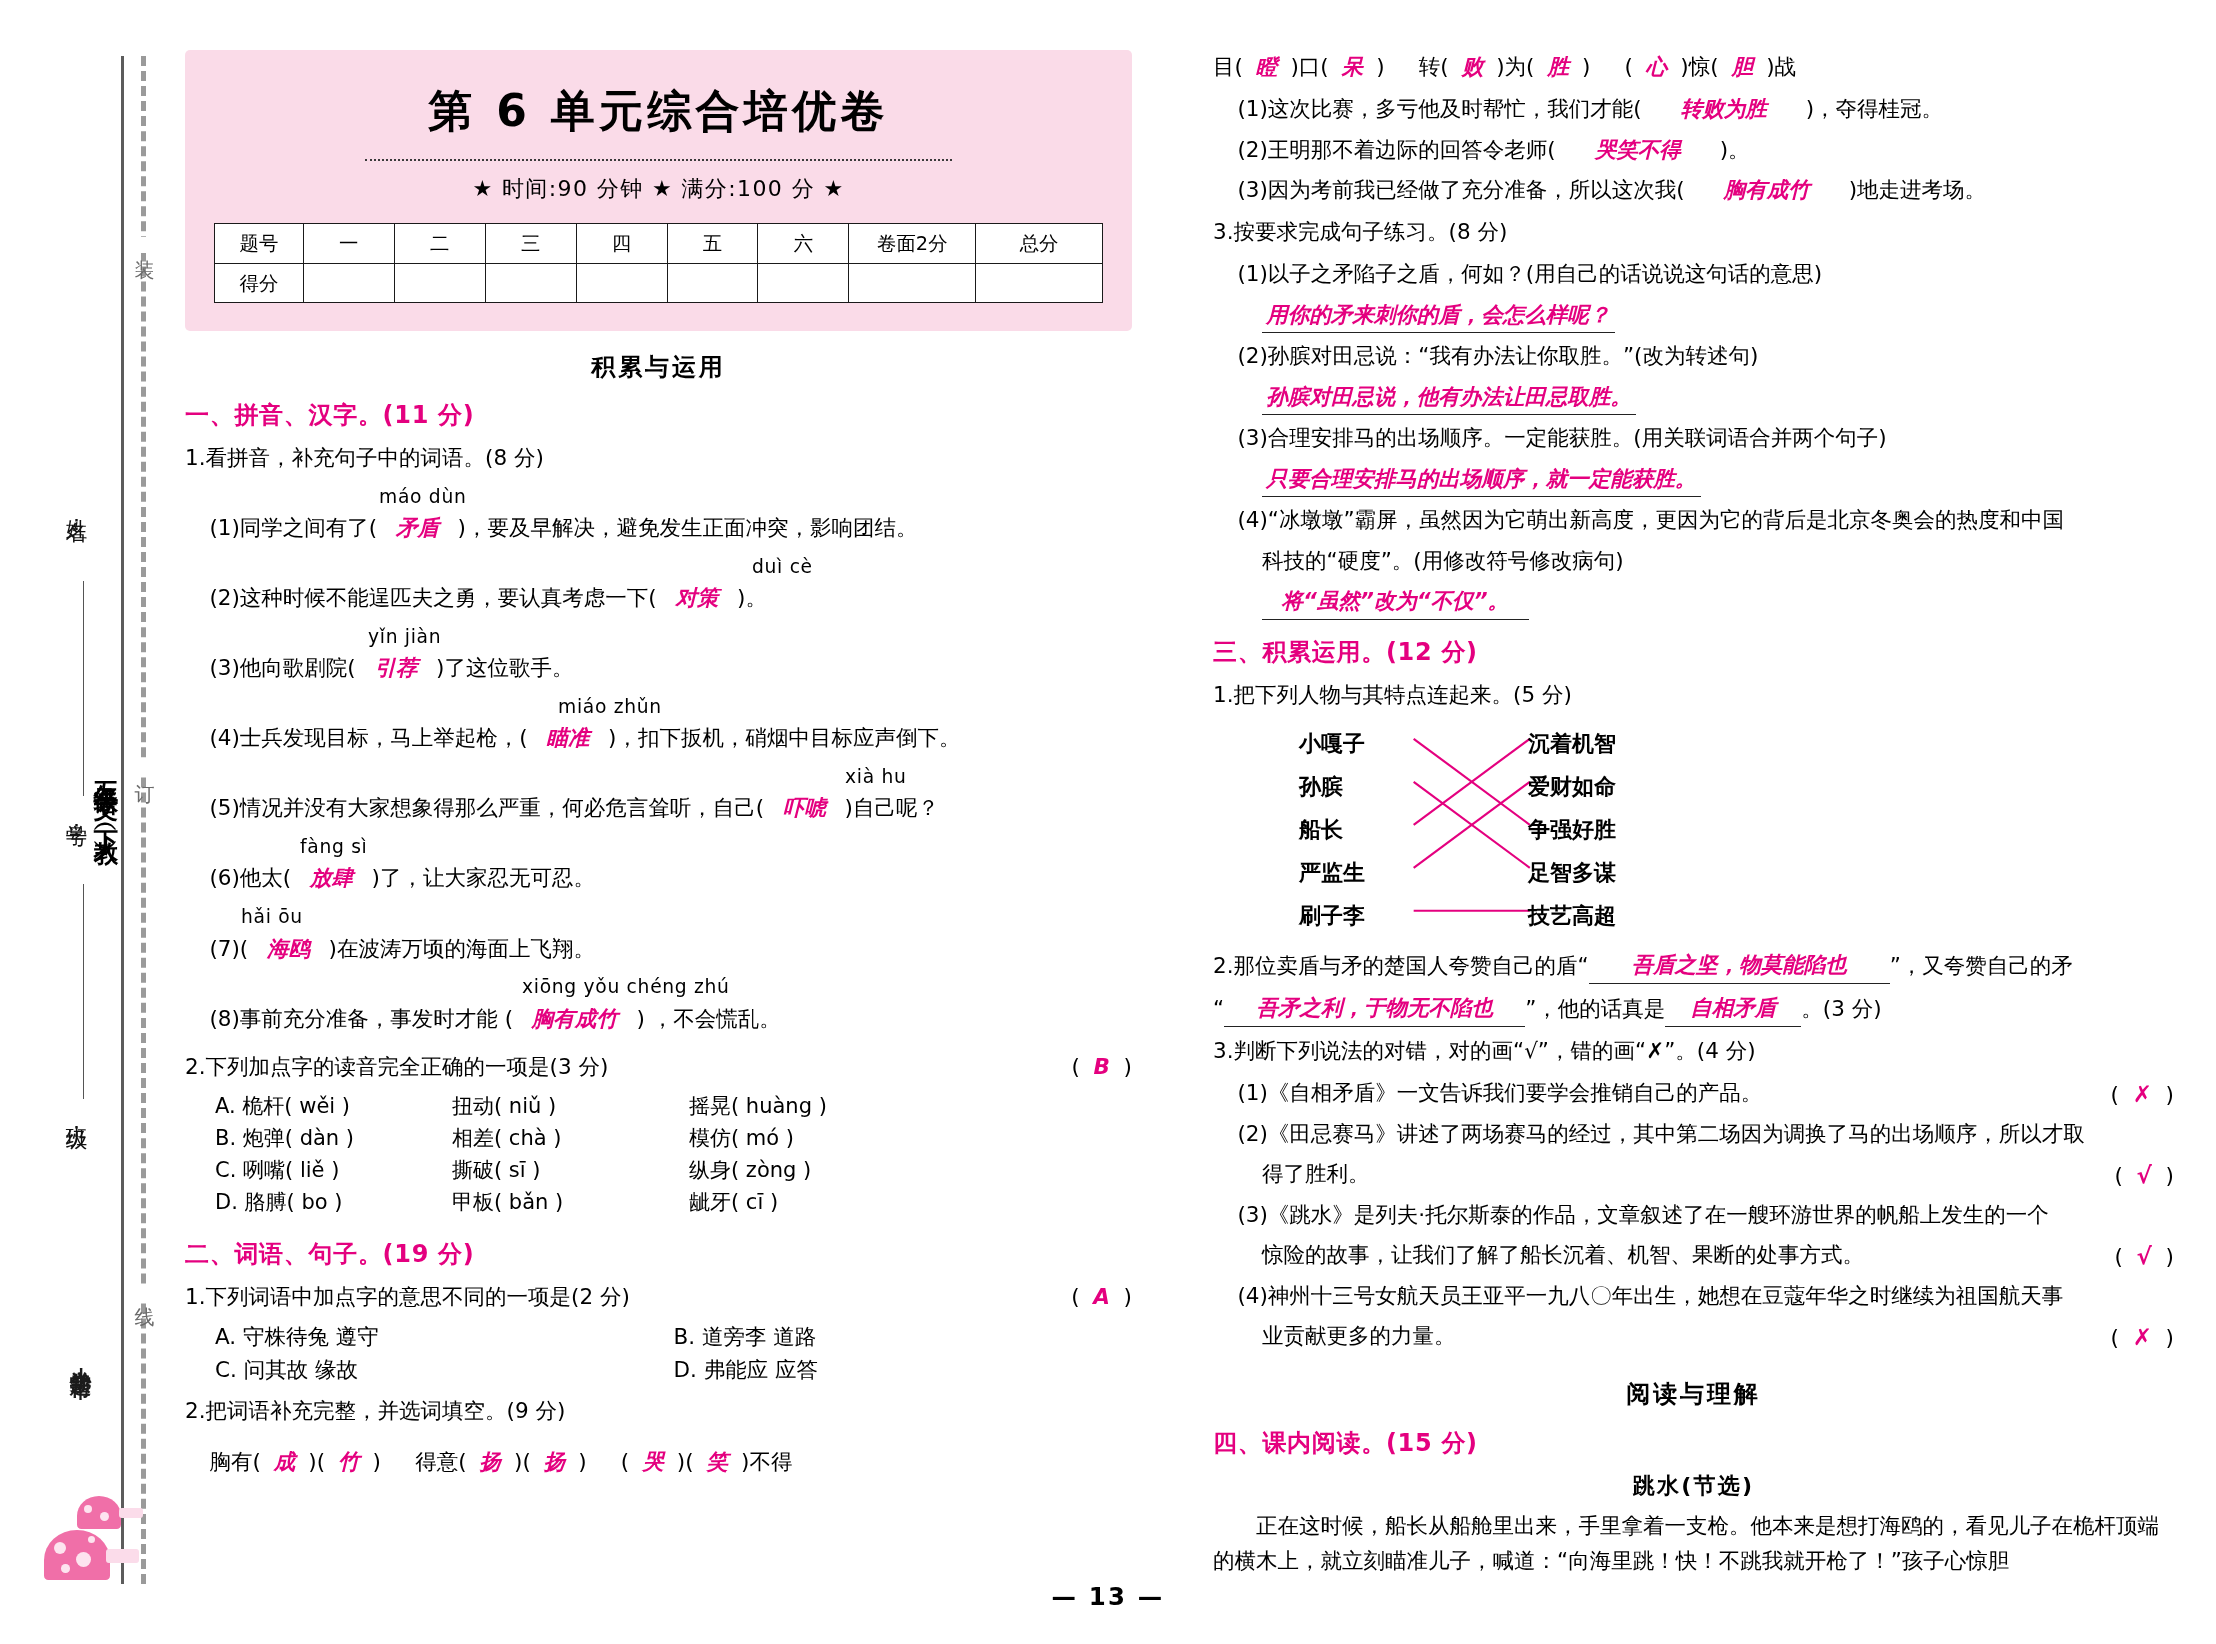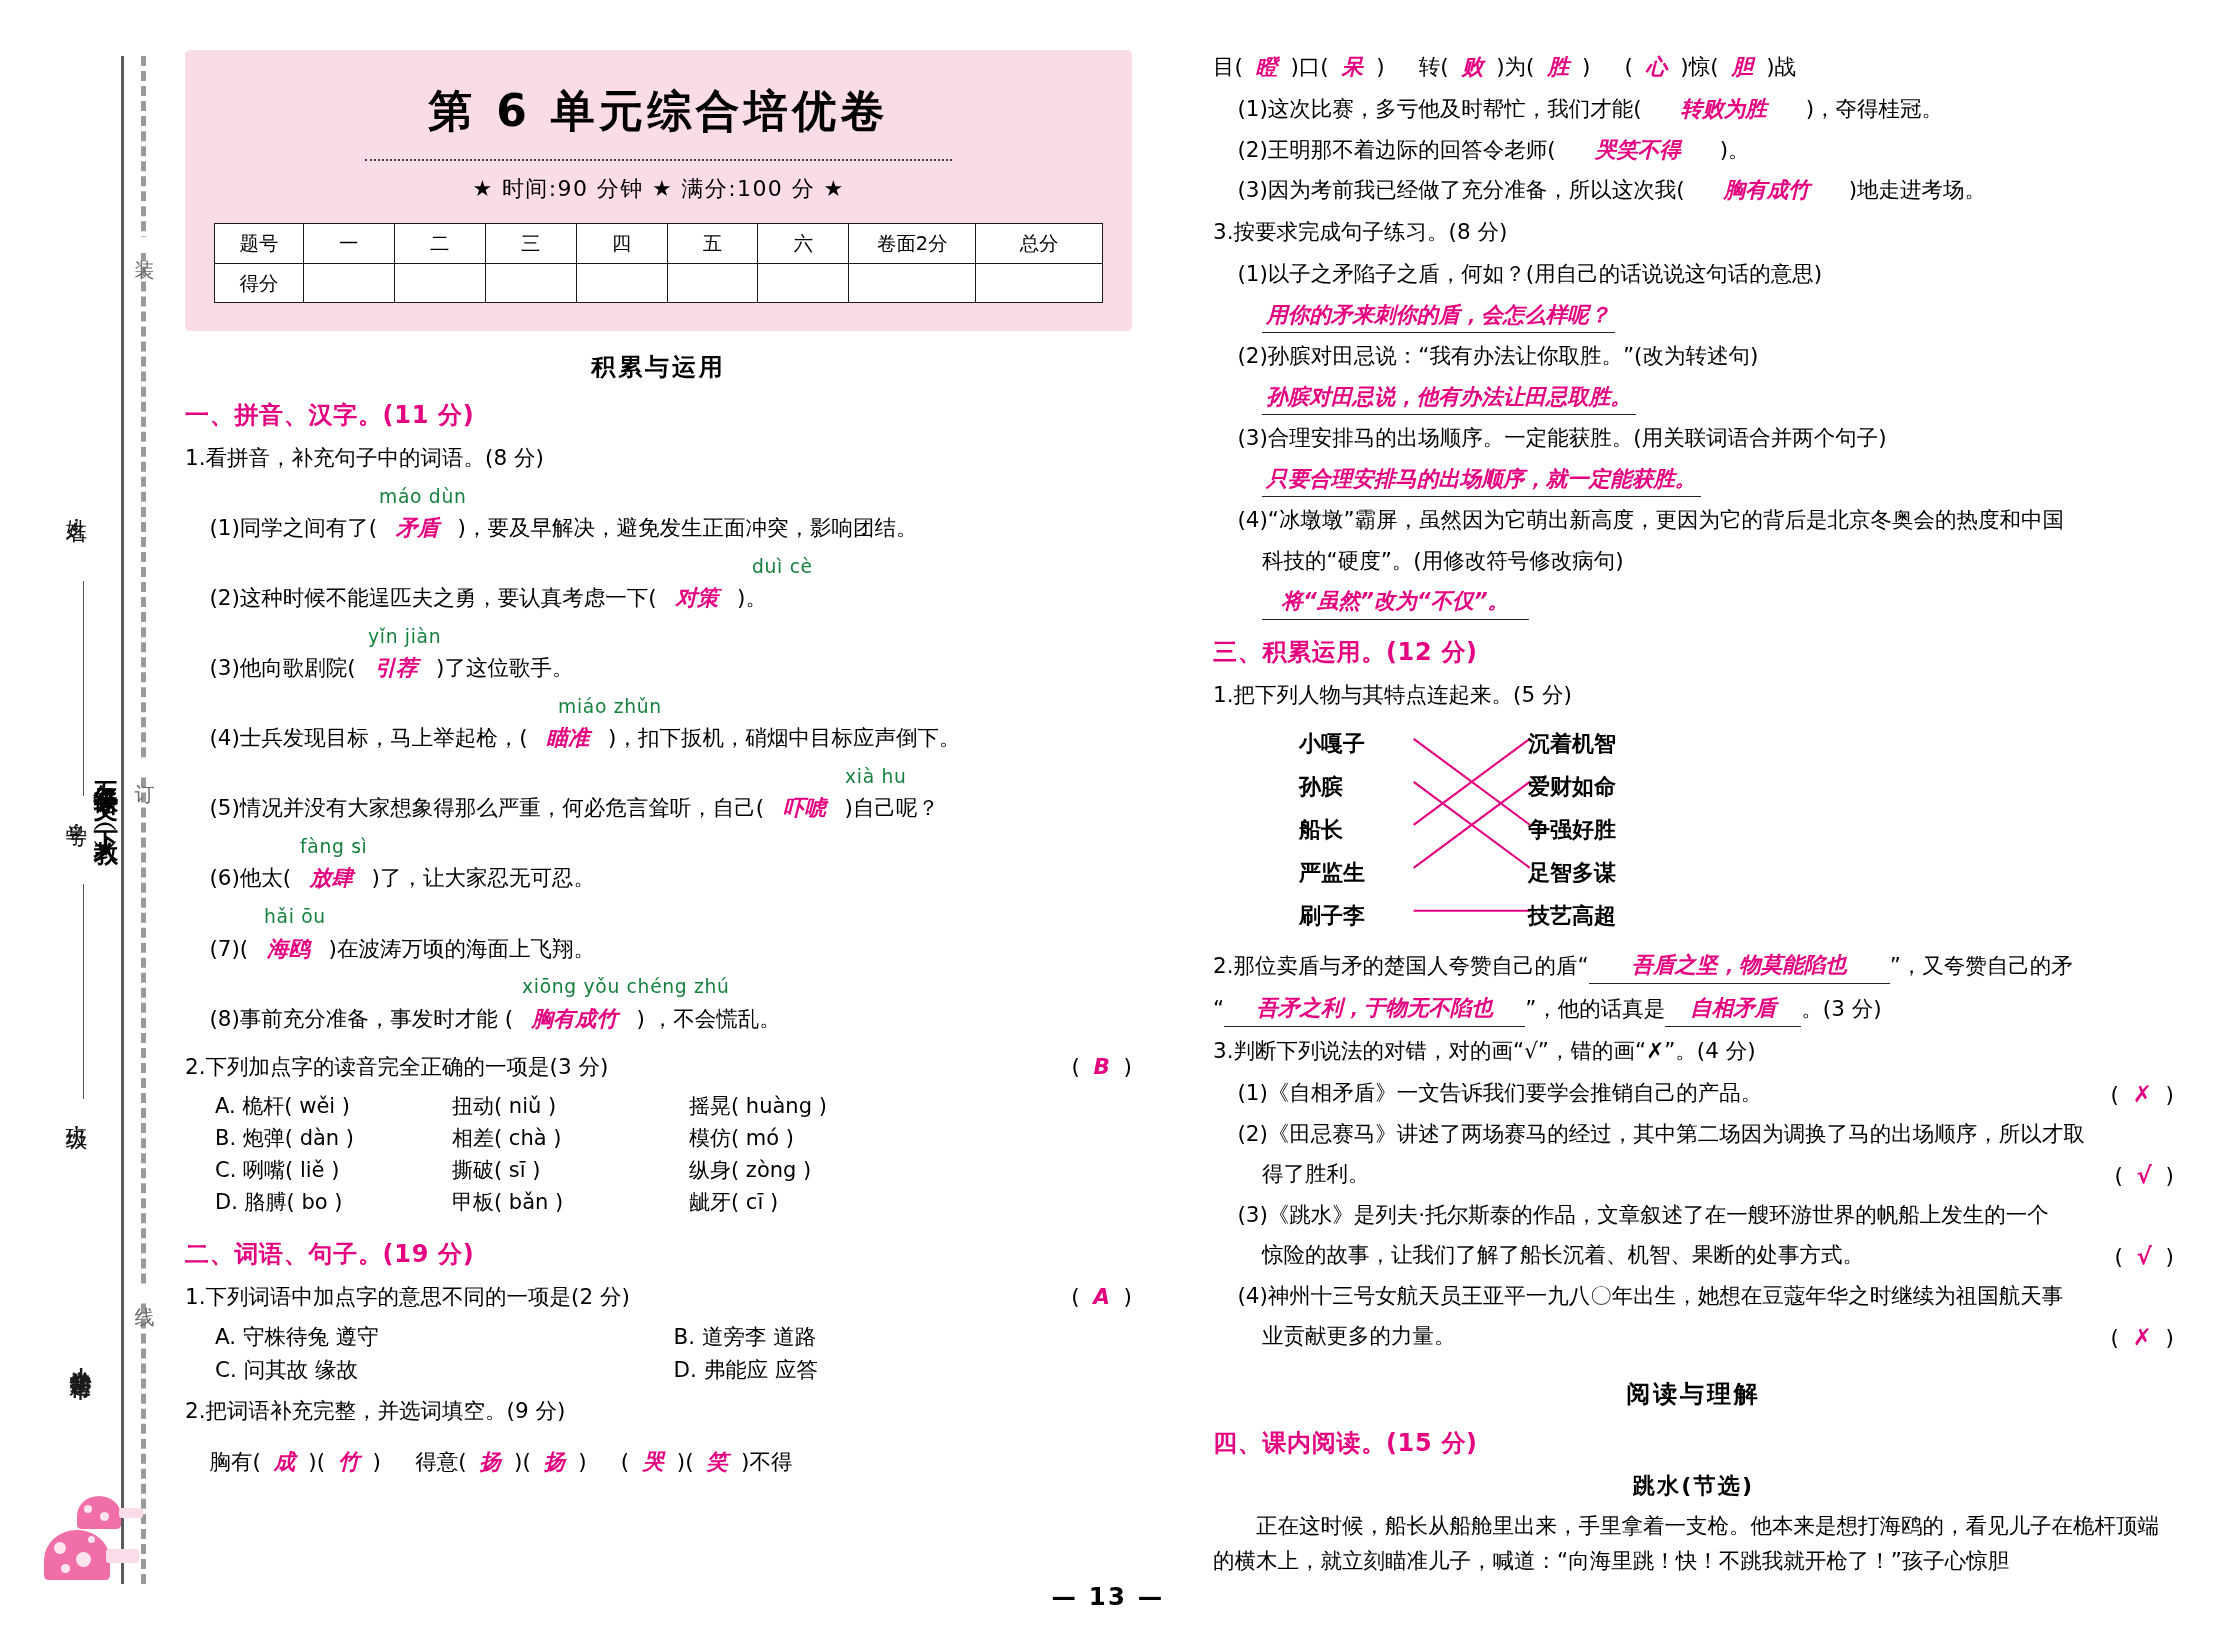--- a/index.html
+++ b/index.html
@@ -106,21 +106,21 @@
   .sub{font-size:21.5px;line-height:1.62;margin:5.7px 0 5.7px 24.4px;
      font-family:"DejaVu Sans","Liberation Sans",sans-serif;}
   .sub2{margin-left:49px;}
   .ans{color:#e4007f;font-style:italic;font-weight:bold;}
   .blank-line{
     display:inline-block;border-bottom:1.4px solid #222;
     text-align:center;color:#e4007f;font-style:italic;font-weight:bold;
     vertical-align:bottom;
   }
   .pin{
-    font-size:18.7px;color:#15803d;letter-spacing:0.7px;
+    font-size:18.7px;color:#000000;letter-spacing:0.7px;
     font-family:"DejaVu Sans","Liberation Sans",sans-serif;
   }
   .pinrow{margin:10px 0 -1.4px 0;}
   .right-paren{float:right;}
   .opts{display:flex;margin:4.3px 0 4.3px 30px;font-size:21px;}
   .opts>div{font-family:"DejaVu Sans","Liberation Sans",sans-serif;}
   .two-col-opts{display:flex;margin:4.3px 0 4.3px 30px;font-size:21.5px;}
   .two-col-opts>div{width:50%;font-family:"DejaVu Sans","Liberation Sans",sans-serif;}
 
   
@@ -242,21 +242,21 @@
     </div>
     <div>
       <div class="pinrow"><span class="pin" style="margin-left:660px;">xià hu</span></div>
       <div class="sub"><span>(5)情况并没有大家想象得那么严重，何必危言耸听，自己(</span><span class="ans" style="padding:0 18.7px;">吓唬</span><span>)自己呢？</span></div>
     </div>
     <div>
       <div class="pinrow"><span class="pin" style="margin-left:115px;">fàng sì</span></div>
       <div class="sub"><span>(6)他太(</span><span class="ans" style="padding:0 18.7px;">放肆</span><span>)了，让大家忍无可忍。</span></div>
     </div>
     <div>
-      <div class="pinrow"><span class="pin" style="margin-left:79px;">hǎi ōu</span></div>
+      <div class="pinrow"><span class="pin" style="margin-left:56px;">hǎi ōu</span></div>
       <div class="sub"><span>(7)(</span><span class="ans" style="padding:0 18.7px;">海鸥</span><span>)在波涛万顷的海面上飞翔。</span></div>
     </div>
     <div>
       <div class="pinrow"><span class="pin" style="margin-left:337px;">xiōng yǒu chéng zhú</span></div>
       <div class="sub"><span>(8)事前充分准备，事发时才能  (</span><span class="ans" style="padding:0 18.7px;">胸有成竹</span><span>)  ，不会慌乱。</span></div>
     </div>
 
     <div class="q" style="margin-top:13px;">
       <span>2.下列加点字的读音完全正确的一项是(3 分)</span>
       <span class="right-paren">(&nbsp;&nbsp;<span class="ans">B</span>&nbsp;&nbsp;)</span>

